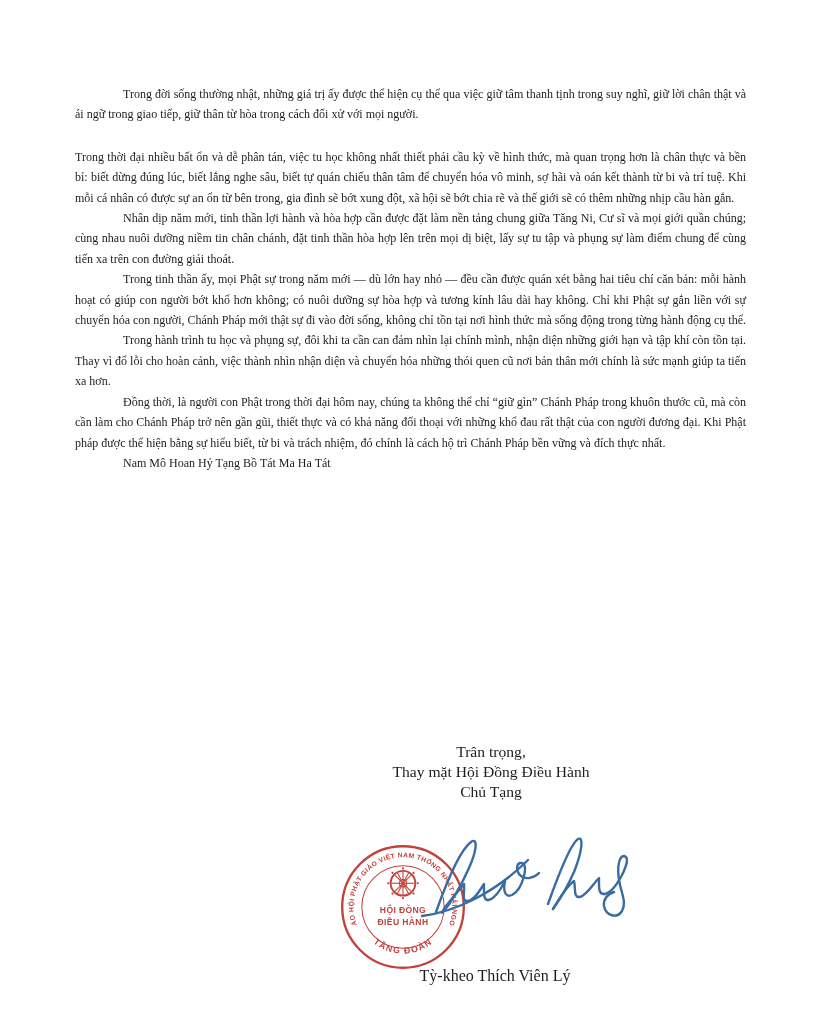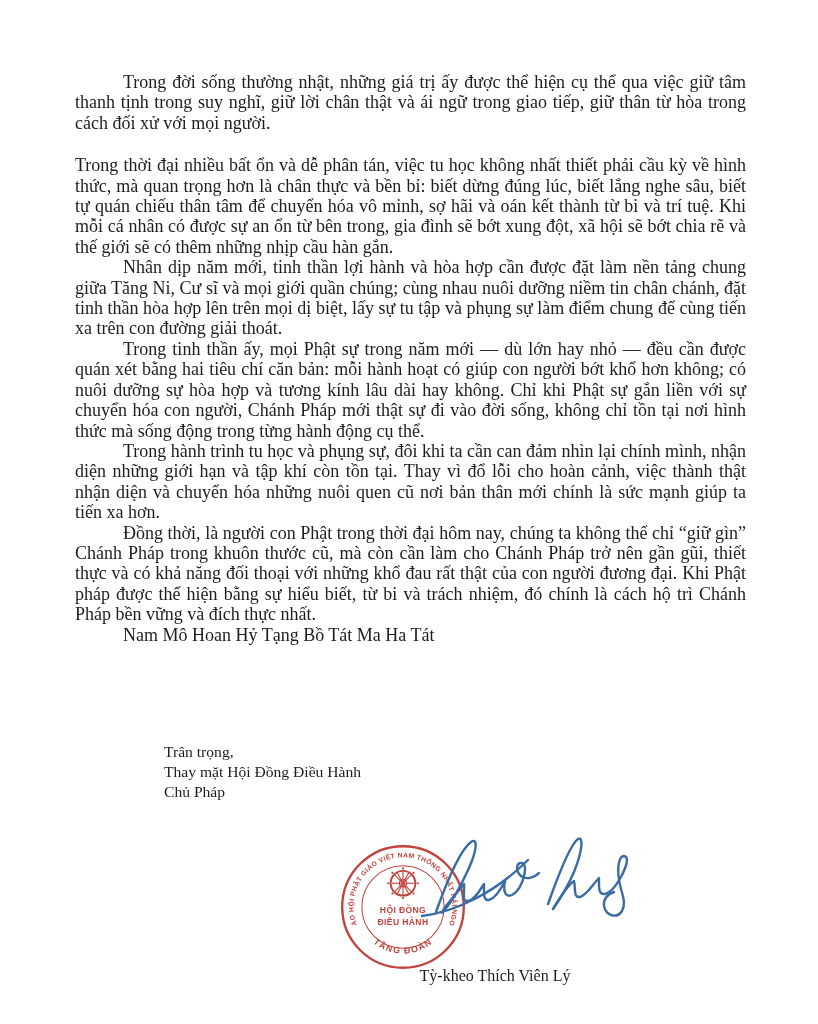--- a/index.html
+++ b/index.html
@@ -8,34 +8,34 @@
     background: #ffffff;
     font-family: "Liberation Serif", serif;
     color: #1d1d1f;
     position: relative;
     overflow: hidden;
   }
   .page { position: absolute; inset: 0; }
 
   .body-text {
     position: absolute;
-    left: 75px; top: 72px;
+    left: 75px; top: 84px;
     width: 671px;
-    font-size: 18px;
+    font-size: 12px;
     line-height: 20.4px;
     text-align: justify;
   }
   .para { margin: 0; text-indent: 48px; }
   .para.no-indent { text-indent: 0; margin-top: 22px; }
 
   .closing {
     position: absolute;
     left: 164px; top: 742px;
     width: 654px;
-    text-align: left;
+    text-align: center;
     font-size: 15.6px;
     line-height: 20.2px;
   }
   .closing div { margin: 0; }
 
   .seal-wrap {
     position: absolute;
     left: 339px; top: 843px;
     width: 128px; height: 128px;
   }
@@ -92,29 +92,29 @@
 </head>
 <body>
 
 <div class="page">
 
   <div class="body-text">
       <p class="para">Trong đời sống thường nhật, những giá trị ấy được thể hiện cụ thể qua việc giữ tâm thanh tịnh trong suy nghĩ, giữ lời chân thật và ái ngữ trong giao tiếp, giữ thân từ hòa trong cách đối xử với mọi người.</p>
       <p class="para no-indent">Trong thời đại nhiều bất ổn và dễ phân tán, việc tu học không nhất thiết phải cầu kỳ về hình thức, mà quan trọng hơn là chân thực và bền bỉ: biết dừng đúng lúc, biết lắng nghe sâu, biết tự quán chiếu thân tâm để chuyển hóa vô minh, sợ hãi và oán kết thành từ bi và trí tuệ. Khi mỗi cá nhân có được sự an ổn từ bên trong, gia đình sẽ bớt xung đột, xã hội sẽ bớt chia rẽ và thế giới sẽ có thêm những nhịp cầu hàn gắn.</p>
       <p class="para">Nhân dịp năm mới, tinh thần lợi hành và hòa hợp cần được đặt làm nền tảng chung giữa Tăng Ni, Cư sĩ và mọi giới quần chúng; cùng nhau nuôi dưỡng niềm tin chân chánh, đặt tinh thần hòa hợp lên trên mọi dị biệt, lấy sự tu tập và phụng sự làm điểm chung để cùng tiến xa trên con đường giải thoát.</p>
       <p class="para">Trong tinh thần ấy, mọi Phật sự trong năm mới — dù lớn hay nhỏ — đều cần được quán xét bằng hai tiêu chí căn bản: mỗi hành hoạt có giúp con người bớt khổ hơn không; có nuôi dưỡng sự hòa hợp và tương kính lâu dài hay không. Chỉ khi Phật sự gắn liền với sự chuyển hóa con người, Chánh Pháp mới thật sự đi vào đời sống, không chỉ tồn tại nơi hình thức mà sống động trong từng hành động cụ thể.</p>
-      <p class="para">Trong hành trình tu học và phụng sự, đôi khi ta cần can đảm nhìn lại chính mình, nhận diện những giới hạn và tập khí còn tồn tại. Thay vì đổ lỗi cho hoàn cảnh, việc thành thật nhận diện và chuyển hóa những nuôi quen cũ nơi bản thân mới chính là sức mạnh giúp ta tiến xa hơn.</p>
+      <p class="para">Trong hành trình tu học và phụng sự, đôi khi ta cần can đảm nhìn lại chính mình, nhận diện những giới hạn và tập khí còn tồn tại. Thay vì đổ lỗi cho hoàn cảnh, việc thành nhìn nhận diện và chuyển hóa những thói quen cũ nơi bản thân mới chính là sức mạnh giúp ta tiến xa hơn.</p>
       <p class="para">Đồng thời, là người con Phật trong thời đại hôm nay, chúng ta không thể chỉ “giữ gìn” Chánh Pháp trong khuôn thước cũ, mà còn cần làm cho Chánh Pháp trở nên gần gũi, thiết thực và có khả năng đối thoại với những khổ đau rất thật của con người đương đại. Khi Phật pháp được thể hiện bằng sự hiểu biết, từ bi và trách nhiệm, đó chính là cách hộ trì Chánh Pháp bền vững và đích thực nhất.</p>
       <p class="para">Nam Mô Hoan Hỷ Tạng Bồ Tát Ma Ha Tát</p>
     </div>
 
   <div class="closing">
     <div>Trân trọng,</div>
     <div>Thay mặt Hội Đồng Điều Hành</div>
-    <div>Chủ Pháp</div>
+    <div>Chủ Tạng</div>
   </div>
 
   <div class="seal-wrap">
     <svg viewBox="0 0 140 140">
       <circle class="seal-stroke" cx="70" cy="70" r="66.5" stroke-width="2.6"></circle>
       <circle class="seal-stroke" cx="70" cy="70" r="45" stroke-width="1.1"></circle>
       <defs>
         <path id="ringPath" d="M 19.4 88.5 A 54 54 0 1 1 120.6 88.5"></path>
         <path id="bottomPath" d="M 25.4 94.7 A 51 51 0 0 0 114.6 94.7"></path>
       </defs>

